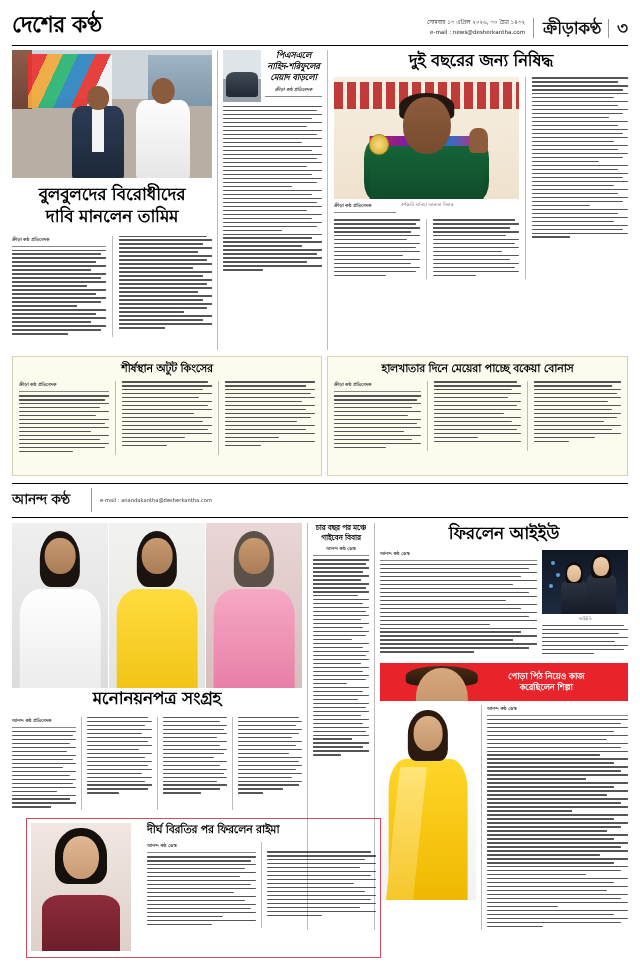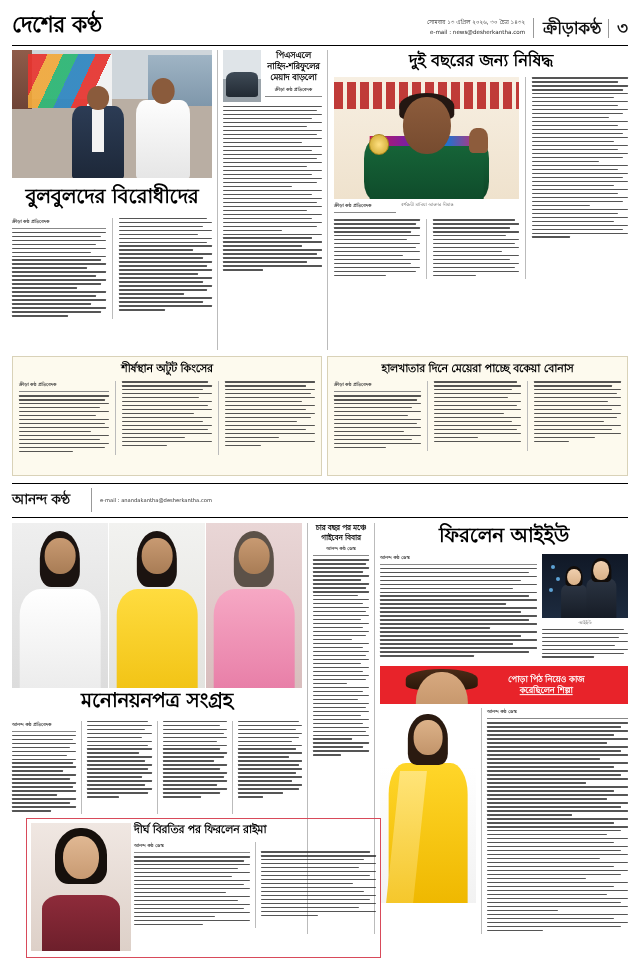--- a/index.html
+++ b/index.html
@@ -85,21 +85,21 @@
   }
   .hl {
     font-family: "DejaVu Sans", sans-serif;
     font-weight: bold;
     color: #000;
     text-align: center;
     line-height: 1.28;
     letter-spacing: -0.3px;
   }
   .hl-xl  { font-size: 16.5px; }
-  .hl-lg  { font-size: 20px; }
+  .hl-lg  { font-size: 17px; }
   .hl-md  { font-size: 11px; }
   .hl-sm  { font-size: 8.5px; }
   .hl-xs  { font-size: 7.5px; }
 
   
   .body-col { display: block; }
   .tline {
     height: 1.45px;
     background: #2a2a2a;
     opacity: 0.80;
@@ -368,20 +368,21 @@
         <div class="man m1">
             <div class="torso"></div>
             <div class="head"></div>
           </div>
         <div class="man m2">
             <div class="torso"></div>
             <div class="head"></div>
           </div>
       </div>
       <div class="hl hl-lg" style="margin-top:6px;">বুলবুলদের বিরোধীদের</div>
+      <div class="hl hl-lg">দাবি মানলেন তামিম</div>
       <div class="flexrow" style="margin-top:8px; gap:6px;">
         <div style="flex:1;">
           <div class="byline">ক্রীড়া কন্ঠ প্রতিবেদক</div>
           <div class="body-col">
             <div class="tline s100"></div>
               <div class="tline s95"></div>
               <div class="tline s100"></div>
             <div class="tline s90"></div>
               <div class="tline s100"></div>
               <div class="tline s85"></div>
@@ -428,21 +429,21 @@
               <div class="tline s100"></div>
             <div class="tline s90"></div>
               <div class="tline s100"></div>
               <div class="tline s50"></div>
           </div>
         </div>
       </div>
     </div>
 
     <div class="vrule" style="width:110px; padding:0 5px;">
-      <div class="flexrow" style="gap:4px;">
+      <div class="flexrow" style="gap:4px;font-style:italic;">
         <div class="photo ph-car" style="width:38px; height:52px;">
           <div class="car"></div>
         </div>
         <div style="flex:1;">
           <div class="hl hl-sm">পিএসএলে</div>
           <div class="hl hl-sm">নাহিদ-শরিফুলের</div>
           <div class="hl hl-sm">মেয়াদ বাড়লো</div>
           <div class="byline" style="text-align:center; margin-top:3px;">ক্রীড়া কন্ঠ প্রতিবেদক</div>
         </div>
       </div>
@@ -988,21 +989,21 @@
         </div>
       </div>
 
       <div class="promo-red" style="height:38px; margin-top:6px;">
         <div class="pr-face">
           <div class="hr2"></div>
             <div class="hd2"></div>
         </div>
         <div class="pr-txt">
           <div class="hl hl-sm" style="color:#fff;">পোড়া পিঠ নিয়েও কাজ</div>
-          <div class="hl hl-sm" style="color:#fff;text-decoration:underline;">করেছিলেন শিল্পা</div>
+          <div class="hl hl-sm" style="color:#fff;">করেছিলেন শিল্পা</div>
         </div>
       </div>
 
       <div class="flexrow" style="margin-top:4px; gap:5px;">
         <div class="photo ph-shilpa" style="width:96px; height:195px;">
           <div class="sh-body"></div>
             <div class="sh-drape"></div>
           <div class="sh-hair"></div>
             <div class="sh-head"></div>
         </div>
@@ -1062,21 +1063,21 @@
               <div class="tline s100"></div>
             <div class="tline s95"></div>
               <div class="tline s40"></div>
           </div>
         </div>
       </div>
     </div>
   </div>
 
   <div style="position:absolute; left:26px; top:818px; width:355px; height:140px; border:1px solid #d84a5a; padding:4px;">
-    <div class="flexrow" style="gap:3px; height:100%;">
+    <div class="flexrow" style="gap:16px; height:100%;">
       <div class="photo ph-raima" style="width:100px; height:128px;">
         <div class="r-body"></div>
           <div class="r-hair"></div>
           <div class="r-head"></div>
       </div>
       <div style="flex:1;">
         <div class="hl hl-md" style="text-align:left;">দীর্ঘ বিরতির পর ফিরলেন রাইমা</div>
         <div class="flexrow" style="margin-top:5px; gap:5px;">
           <div style="flex:1;">
             <div class="byline">আনন্দ কন্ঠ ডেস্ক</div>

